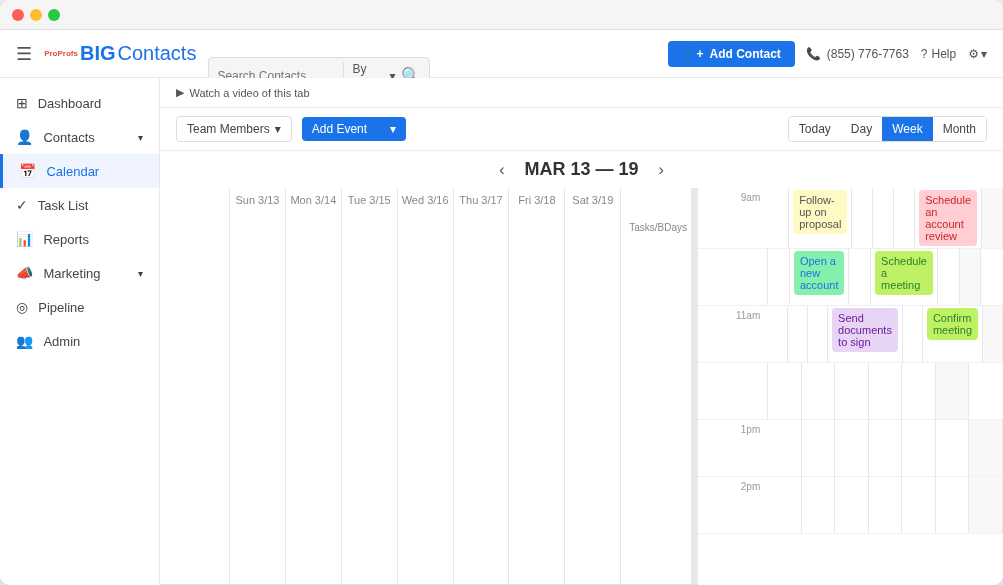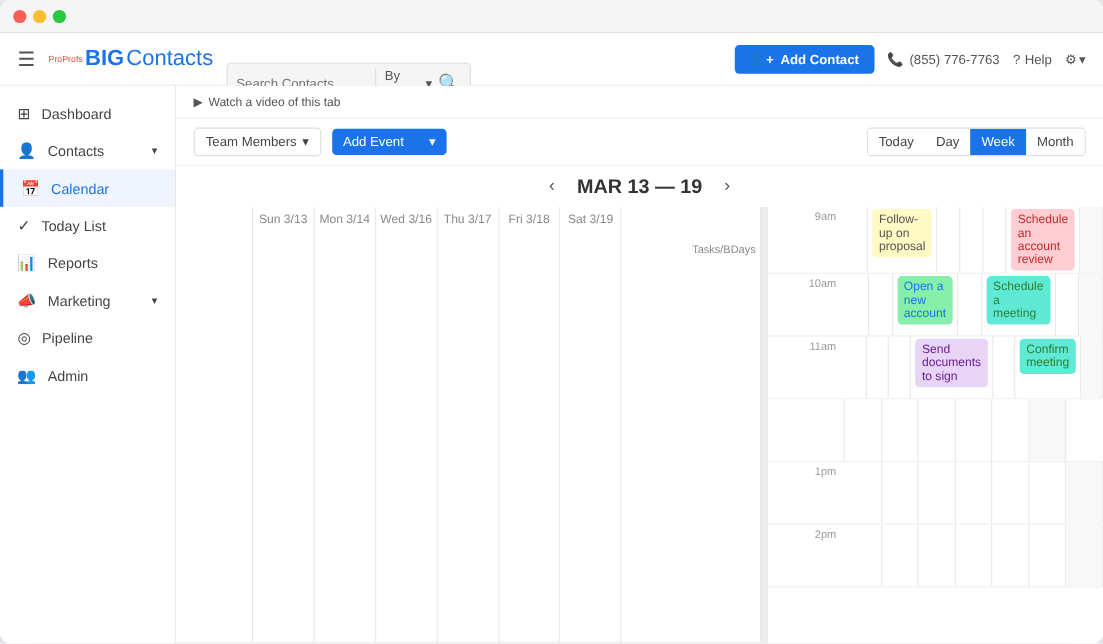--- a/index.html
+++ b/index.html
@@ -8,21 +8,21 @@
     
     .title-bar { height: 30px; background: #f5f5f5; border-bottom: 1px solid #e0e0e0; display: flex; align-items: center; padding: 0 12px; gap: 6px; flex-shrink: 0; }
     .dot { width: 12px; height: 12px; border-radius: 50%; }
     .dot-red { background: #ff5f57; }
     .dot-yellow { background: #febc2e; }
     .dot-green { background: #28c840; }
     
     .top-nav { height: 48px; background: #fff; border-bottom: 1px solid #e8e8e8; display: flex; align-items: center; padding: 0 16px; gap: 12px; flex-shrink: 0; }
     .hamburger { font-size: 18px; color: #555; cursor: pointer; }
     .logo { display: flex; align-items: center; gap: 2px; }
-    .logo-pro { font-size: 8px; color: #e74c3c; font-weight: 400; }
+    .logo-pro { font-size: 8px; color: #e74c3c; font-weight: 700; }
     .logo-big { font-size: 20px; font-weight: 800; color: #1a73e8; }
     .logo-contacts { font-size: 20px; font-weight: 400; color: #1a73e8; }
     .search-bar { display: flex; align-items: center; background: #f5f5f5; border: 1px solid #ddd; border-radius: 4px; padding: 4px 8px; gap: 6px; flex: 0 0 200px; margin-top: 44px; }
     .search-bar input { border: none; background: transparent; font-size: 12px; color: #666; outline: none; width: 120px; }
     .by-name { display: flex; align-items: center; gap: 3px; font-size: 12px; color: #555; cursor: pointer; border-left: 1px solid #ddd; padding-left: 8px; }
     .nav-spacer { flex: 1; }
     .add-contact-btn { background: #1a73e8; color: #fff; border: none; border-radius: 4px; padding: 6px 14px; font-size: 12px; font-weight: 600; cursor: pointer; display: flex; align-items: center; gap: 6px; }
     .phone-info { display: flex; align-items: center; gap: 5px; font-size: 12px; color: #555; }
     .help-btn { display: flex; align-items: center; gap: 4px; font-size: 12px; color: #555; cursor: pointer; }
     .gear-btn { display: flex; align-items: center; gap: 2px; font-size: 12px; color: #555; cursor: pointer; }
@@ -61,21 +61,21 @@
     .cal-tasks-cell.weekend { background: #f4f4f4; }
     .time-slot-row { display: grid; grid-template-columns: 70px repeat(7, 1fr); min-height: 56px; border-bottom: 1px solid #f0f0f0; }
     .time-label { font-size: 10px; color: #999; padding: 4px 8px; text-align: right; }
     .cal-cell { border-right: 1px solid #e8e8e8; position: relative; min-height: 56px; }
     .cal-cell.weekend { background: #f8f8f8; }
     .event-block { border-radius: 4px; padding: 4px 6px; font-size: 11px; margin: 2px 4px; cursor: pointer; }
     .event-yellow { background: #fff9c4; color: #555; }
     .event-blue { background: #86efac; color: #1a73e8; }
     .event-purple { background: #e8d5f5; color: #6a1b9a; }
     .event-red { background: #ffcdd2; color: #c62828; }
-    .event-green { background: #5eead4; color: #2e7d32; }
+    .event-green { background: #bef264; color: #2e7d32; }
   </style>
 </head>
 <body>
 
 <div class="window">
 
   <div class="title-bar">
     <div class="dot dot-red"></div>
     <div class="dot dot-yellow"></div>
     <div class="dot dot-green"></div>
@@ -126,21 +126,21 @@
         <span class="icon">👤</span>
         <span class="label">Contacts</span>
         <span class="chevron">▾</span>
       </div>
       <div class="sidebar-item active">
         <span class="icon">📅</span>
         <span class="label">Calendar</span>
       </div>
       <div class="sidebar-item">
         <span class="icon">✓</span>
-        <span class="label">Today List</span>
+        <span class="label">Task List</span>
       </div>
       <div class="sidebar-item">
         <span class="icon">📊</span>
         <span class="label">Reports</span>
       </div>
       <div class="sidebar-item">
         <span class="icon">📣</span>
         <span class="label">Marketing</span>
         <span class="chevron">▾</span>
       </div>
@@ -185,20 +185,21 @@
         <span class="cal-title">MAR 13 — 19</span>
         <button class="cal-nav-arrow">›</button>
       </div>
 
       <div class="cal-grid-container">
 
         <div class="cal-header-row">
           <div class="cal-header-cell"></div>
           <div class="cal-header-cell">Sun 3/13</div>
           <div class="cal-header-cell">Mon 3/14</div>
+          <div class="cal-header-cell">Tue 3/15</div>
           <div class="cal-header-cell">Wed 3/16</div>
           <div class="cal-header-cell">Thu 3/17</div>
           <div class="cal-header-cell">Fri 3/18</div>
           <div class="cal-header-cell">Sat 3/19</div>
         </div>
 
         <div class="cal-tasks-row">
           <div class="cal-tasks-label">Tasks/BDays</div>
           <div class="cal-tasks-cell"></div>
           <div class="cal-tasks-cell"></div>
@@ -220,21 +221,20 @@
             <div class="cal-cell"></div>
             <div class="cal-cell"></div>
             <div class="cal-cell"></div>
             <div class="cal-cell">
               <div class="event-block event-red">Schedule an account review</div>
             </div>
             <div class="cal-cell weekend"></div>
           </div>
 
           <div class="time-slot-row">
-            <div class="time-label">10am</div>
             <div class="cal-cell"></div>
             <div class="cal-cell"></div>
             <div class="cal-cell">
               <div class="event-block event-blue">Open a new account</div>
             </div>
             <div class="cal-cell"></div>
             <div class="cal-cell">
               <div class="event-block event-green">Schedule a meeting</div>
             </div>
             <div class="cal-cell"></div>

